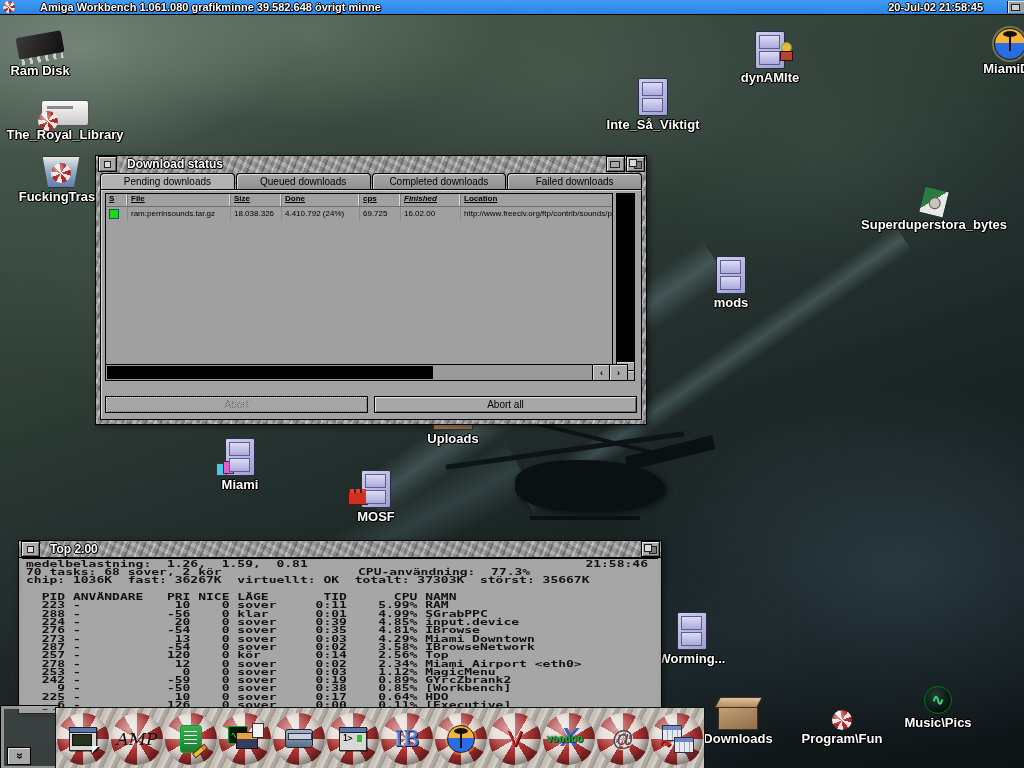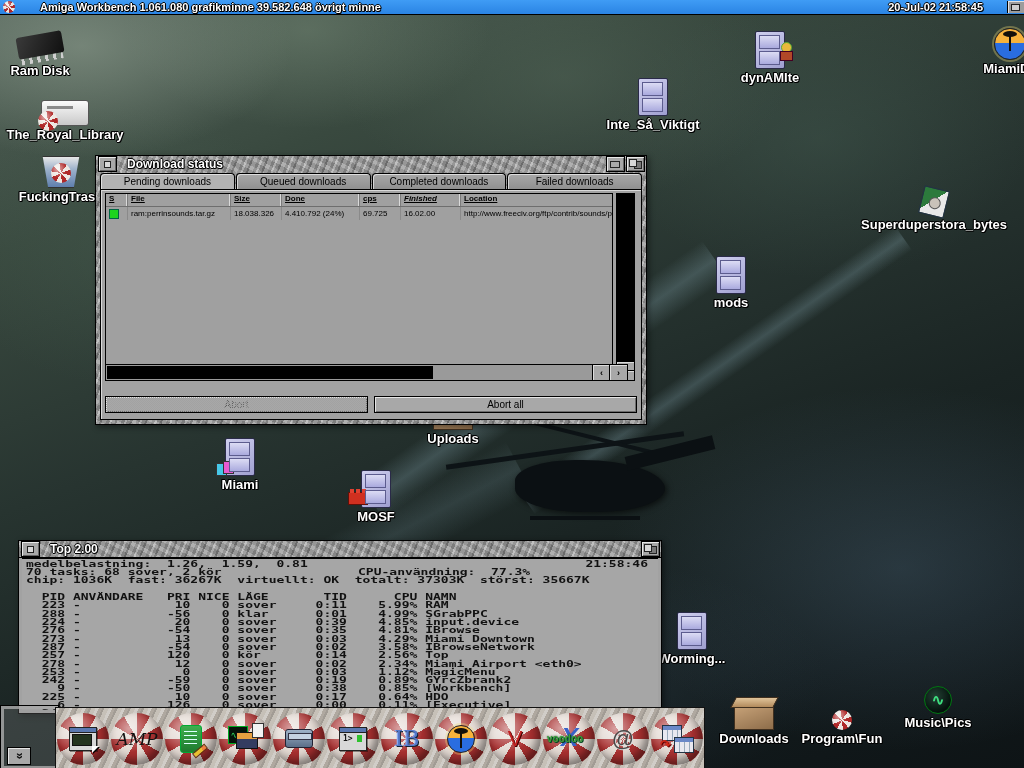--- a/index.html
+++ b/index.html
@@ -306,21 +306,21 @@
         </div>
       </div>
       <div class="icon-label">MOSF</div>
     </div>
     <div class="dicon" style="left: 650px; top: 614px; width: 84px;">
       <div class="pic">
         <div class="cab"></div>
       </div>
       <div class="icon-label">Worming...</div>
     </div>
-    <div class="dicon" style="left: 712px; top: 694px; width: 84px;">
+    <div class="dicon" style="left: 696px; top: 694px; width: 84px;">
       <div class="pic">
         <div class="cbox"></div>
       </div>
       <div class="icon-label">Downloads</div>
     </div>
     <div class="dicon" style="left: 795px; top: 694px; width: 94px;">
       <div class="pic">
         <div class="ballicon"></div>
       </div>
       <div class="icon-label">Program\Fun</div>

